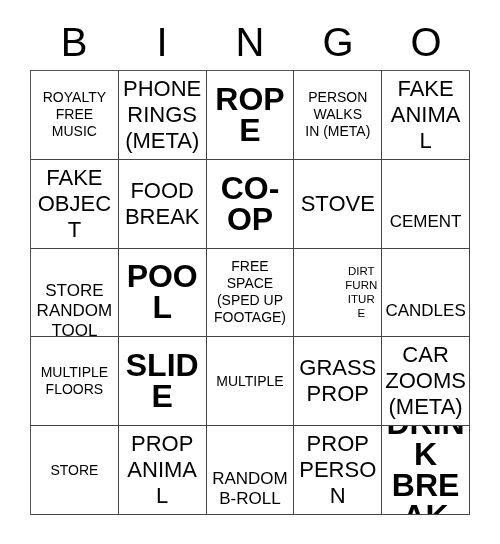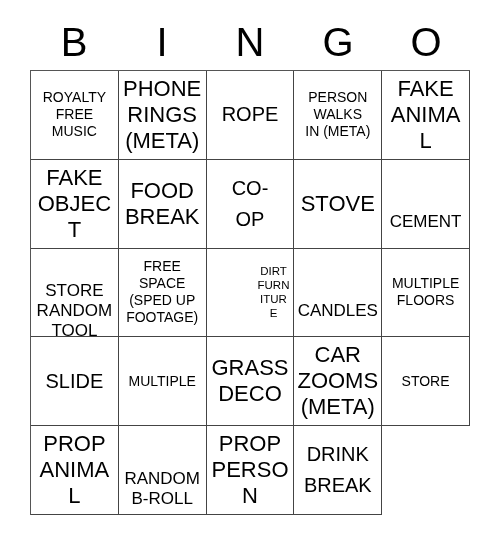--- a/index.html
+++ b/index.html
@@ -72,21 +72,21 @@
   }
   .cell-text {
     display: block;
     width: 100%;
     text-align: center;
     white-space: pre-line;
     word-break: break-word;
   }
 
   
-  .fs-xl  { font-size: 20px; line-height: 31px; }
+  .fs-xl  { font-size: 32px; line-height: 31px; font-weight: bold; }
   .fs-lg  { font-size: 22px; line-height: 26px; }
   .fs-md  { font-size: 17px; line-height: 20px; margin-top: 37px; }
   .fs-sm  { font-size: 14px; line-height: 17px; }
   .fs-xs  { font-size: 11.5px; line-height: 14px; margin-left: 47px; }
 </style>
 </head>
 <body>
 
 <div id="card">
 
@@ -140,20 +140,23 @@
     <div class="cell">
         <span class="cell-text fs-md">CEMENT</span>
       </div>
 
     <div class="cell">
         <span class="cell-text fs-md">STORE
 RANDOM
 TOOL</span>
       </div>
     <div class="cell">
+        <span class="cell-text fs-xl">POOL</span>
+      </div>
+    <div class="cell">
         <span class="cell-text fs-sm">FREE
 SPACE
 (SPED UP
 FOOTAGE)</span>
       </div>
     <div class="cell">
         <span class="cell-text fs-xs">DIRT
 FURNITURE</span>
       </div>
     <div class="cell">
@@ -165,21 +168,21 @@
 FLOORS</span>
       </div>
     <div class="cell">
         <span class="cell-text fs-xl">SLIDE</span>
       </div>
     <div class="cell">
         <span class="cell-text fs-sm">MULTIPLE</span>
       </div>
     <div class="cell">
         <span class="cell-text fs-lg">GRASS
-DECO</span>
+PROP</span>
       </div>
     <div class="cell">
         <span class="cell-text fs-lg">CAR
 ZOOMS
 (META)</span>
       </div>
 
     <div class="cell">
         <span class="cell-text fs-sm">STORE</span>
       </div>

